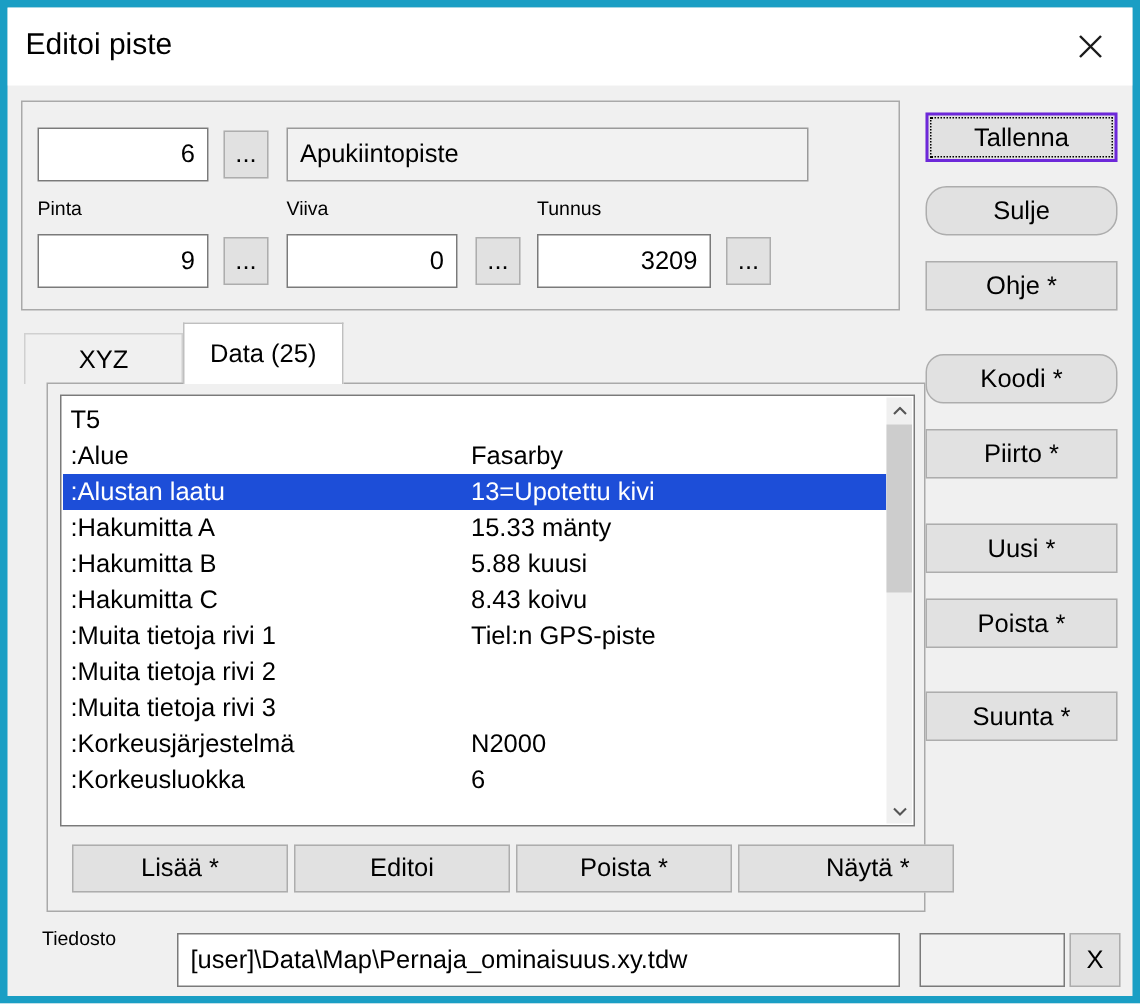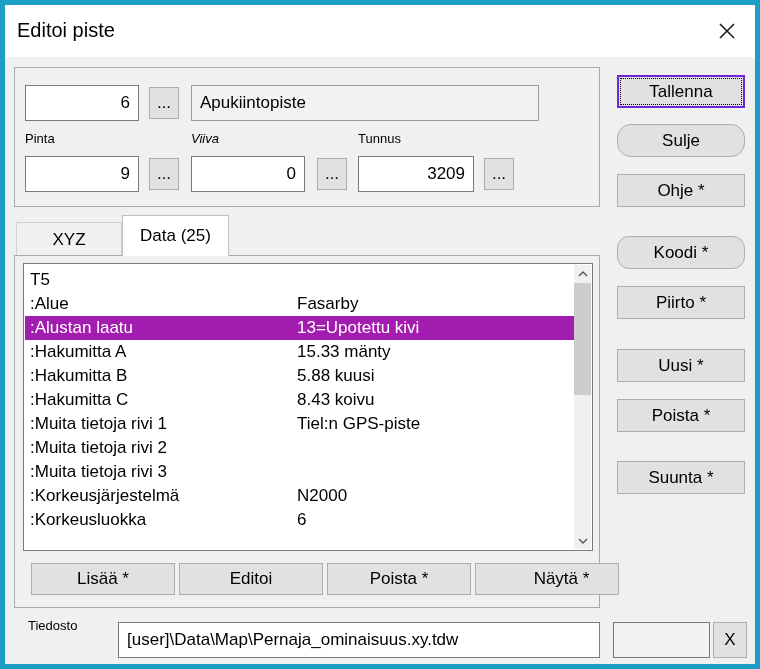--- a/index.html
+++ b/index.html
@@ -30,30 +30,30 @@
   
   .groupbox { position:absolute; left:9px; top:62px; width:586px; height:140px;
               border:1px solid #a9a9a9; }
 
   
   .tab { position:absolute; font-size:17px; display:flex; align-items:center; justify-content:center; }
   .tab.inactive { left:11px; top:217px; width:106px; height:34px;
                   background:#f0f0f0; border:1px solid #d0d0d0; border-bottom:none; }
   .tab.active { left:117px; top:210px; width:107px; height:41px; background:#fff;
                 border:1px solid #bfbfbf; border-bottom:none; z-index:3; }
-  .tabpage { position:absolute; left:9px; top:250px; width:586px; height:353px;
+  .tabpage { position:absolute; left:26px; top:250px; width:586px; height:353px;
              border:1px solid #a9a9a9; background:#f0f0f0; z-index:2; }
 
   
   .list { position:absolute; left:8px; top:7px; width:570px; height:288px;
           background:#fff; border:1px solid #7a7a7a; }
   .rows { position:absolute; left:1px; right:18px; top:1px; bottom:1px; padding-top:3px; overflow:hidden; }
   .row { position:relative; height:24px; font-size:17px; line-height:24px; color:#000; padding-left:5px; }
   .row .rv { position:absolute; left:272px; top:0; }
-  .row.selected { background:#a21caf; color:#fff; }
+  .row.selected { background:#1d4ed8; color:#fff; }
 
   
   .scrollbar { position:absolute; top:1px; right:1px; bottom:1px; width:17px; background:#f0f0f0; }
   .sb-arrow { position:absolute; left:0; width:17px; height:17px;
               display:flex; align-items:center; justify-content:center; }
   .sb-up { top:0; } .sb-down { bottom:0; }
   .sb-thumb { position:absolute; left:0; top:18px; width:17px; height:112px; background:#cdcdcd; }
 
   
   .page-btn { top:307px; width:144px; height:32px; }
@@ -86,21 +86,21 @@
         </span>
       </div>
     </div>
 
     <div class="groupbox">
       <input class="edit num" style="left: 10px; top: 17px; width: 114px; height: 36px;" value="6">
       <button class="btn" style="left:134px; top:19px; width:30px; height:32px;">...</button>
       <input class="edit readonly" style="left: 176px; top: 17px; width: 348px; height: 36px;" readonly="" value="Apukiintopiste">
 
       <div class="lbl" style="left:10px; top:63px;">Pinta</div>
-      <div class="lbl" style="left:176px; top:63px;font-style:italic;">Viiva</div>
+      <div class="lbl" style="left:176px; top:63px;">Viiva</div>
       <div class="lbl" style="left:343px; top:63px;">Tunnus</div>
 
       <input class="edit num" style="left: 10px; top: 88px; width: 114px; height: 36px;" value="9">
       <button class="btn" style="left:134px; top:90px; width:30px; height:32px;">...</button>
 
       <input class="edit num" style="left: 176px; top: 88px; width: 114px; height: 36px;" value="0">
       <button class="btn" style="left:302px; top:90px; width:30px; height:32px;">...</button>
 
       <input class="edit num" style="left: 343px; top: 88px; width: 116px; height: 36px;" value="3209">
       <button class="btn" style="left:469px; top:90px; width:30px; height:32px;">...</button>

